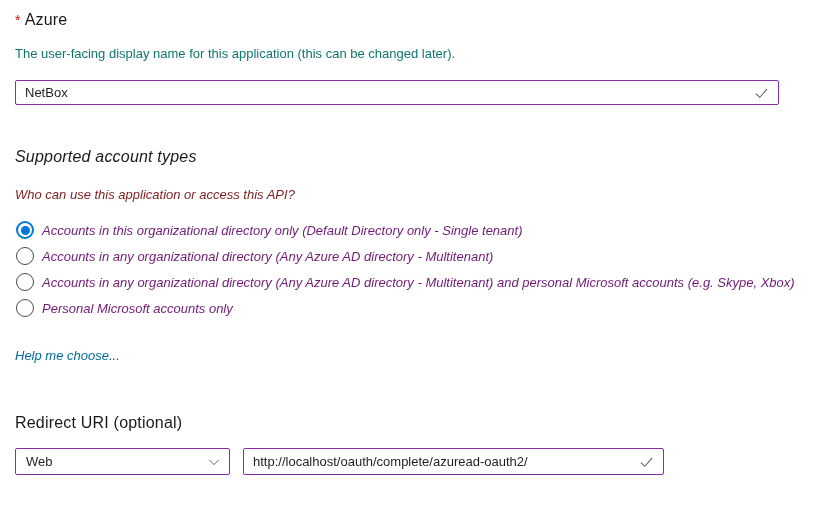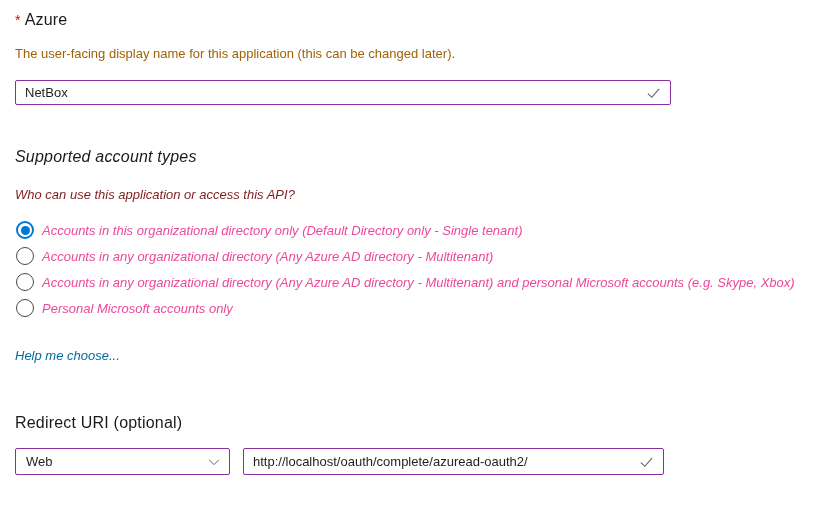--- a/index.html
+++ b/index.html
@@ -14,36 +14,36 @@
   .section-title {
     font-size: 16px;
     font-weight: 400;
     color: #1b1a19;
     letter-spacing: 0.2px;
   }
   .required-marker { color: #e00000; margin-right: 4px; font-size: 14px; }
 
   .desc {
     font-size: 13px;
-    color: #a16207;
+    color: #0f766e;
     margin-top: 15px;
     line-height: 19px;
     max-width: 802px;
   }
 
   .field-box {
     position: relative;
     border: 1px solid #8a2da5;
     border-radius: 2px;
     background: #fff;
     height: 25px;
     display: flex;
     align-items: center;
   }
-  .name-field { width: 656px; margin-top: 17px; }
+  .name-field { width: 764px; margin-top: 17px; }
   .field-box input {
     border: none;
     outline: none;
     background: transparent;
     font-family: "Liberation Sans", sans-serif;
     font-size: 13px;
     color: #201f1e;
     width: 100%;
     height: 100%;
     padding: 0 32px 0 9px;
@@ -82,21 +82,21 @@
     border: 2px solid #0078d4;
   }
   .radio-dot {
     width: 9px;
     height: 9px;
     border-radius: 50%;
     background: #0078d4;
   }
   .radio-label {
     font-size: 13px;
-    color: #ec4899;
+    color: #701a75;
     margin-left: 8px;
     white-space: nowrap;
   }
 
   .help-link {
     display: inline-block;
     margin-top: 27px;
     font-size: 13px;
     color: #0369a1;
     text-decoration: none;

